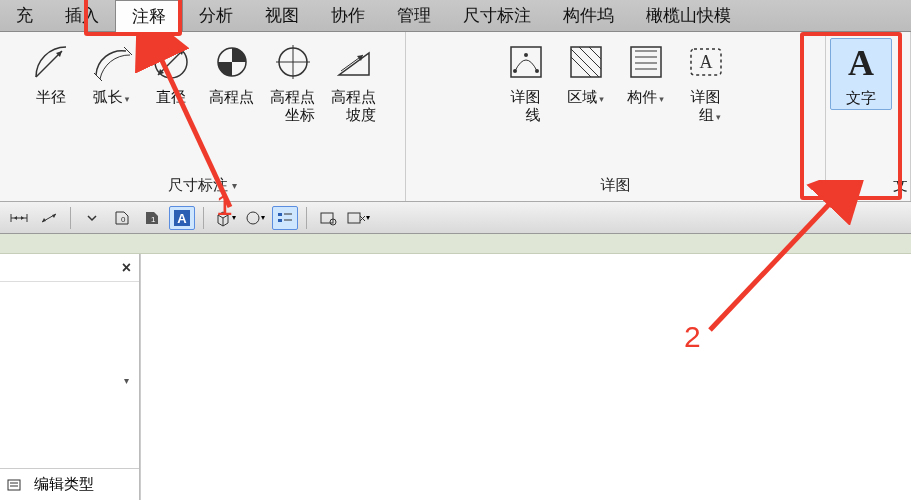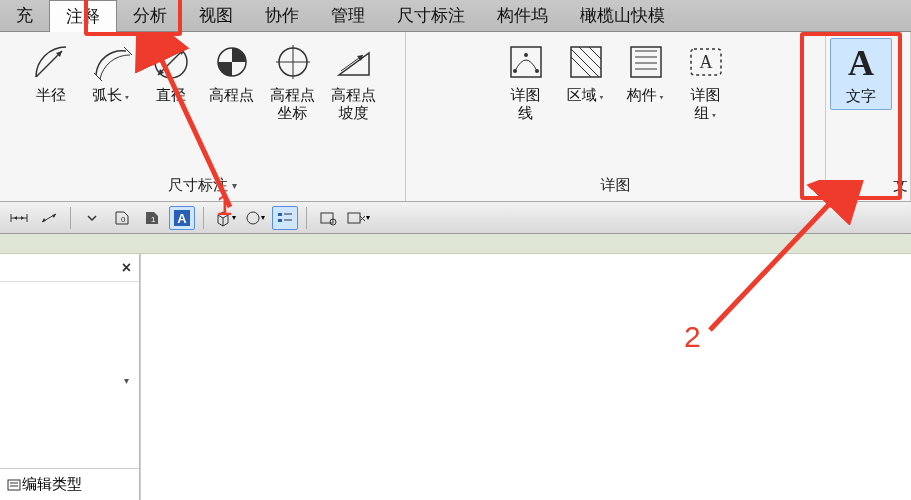--- a/index.html
+++ b/index.html
@@ -80,24 +80,23 @@
     width: 44px;
     height: 44px;
     display: flex;
     align-items: center;
     justify-content: center;
     margin-bottom: 4px;
   }
   .rbtn-label {
     font-size: 15px;
     color: #111;
-    text-align: center;
+    text-align: right;
     line-height: 1.2;
     white-space: pre-line;
-    font-family: Liberation Mono, monospace;
   }
   .dd { font-size: 9px; color: #555; margin-left: 2px; }
   .toolbar2 {
     height: 32px;
     background: linear-gradient(#f2f2f2, #d9d9d9);
     border-bottom: 1px solid #999;
     display: flex;
     align-items: center;
     padding: 0 6px;
     gap: 4px;
@@ -129,21 +128,21 @@
     border-bottom: 1px solid #ddd;
   }
   .close-x { font-size: 16px; color: #333; cursor: pointer; font-weight: bold;}
   .side-mid { flex: 1; position: relative; }
   .side-arrow { position: absolute; right: 10px; top: 50%; font-size: 10px; color: #555; }
   .side-bot {
     border-top: 1px solid #ccc;
     padding: 6px 6px;
     display: flex;
     align-items: center;
-    gap: 0;
+    gap: 12px;
     font-size: 15px;
   }
   .canvas { flex: 1; background: #fff; border-left: 1px solid #ccc; }
   
   .anno-box {
     position: absolute;
     border: 4px solid #ef3b2c;
     border-radius: 3px;
     pointer-events: none;
   }
@@ -155,20 +154,23 @@
     pointer-events: none;
   }
   .arrow-svg { position: absolute; pointer-events: none; }
 </style>
 </head>
 <body>
 
 <div class="menubar">
   <div class="menu-item">
       <span>充</span>
+    </div>
+  <div class="menu-item">
+      <span>插入</span>
     </div>
   <div class="menu-item active">
       <span>注释</span>
     </div>
   <div class="menu-item">
       <span>分析</span>
     </div>
   <div class="menu-item">
       <span>视图</span>
     </div>

